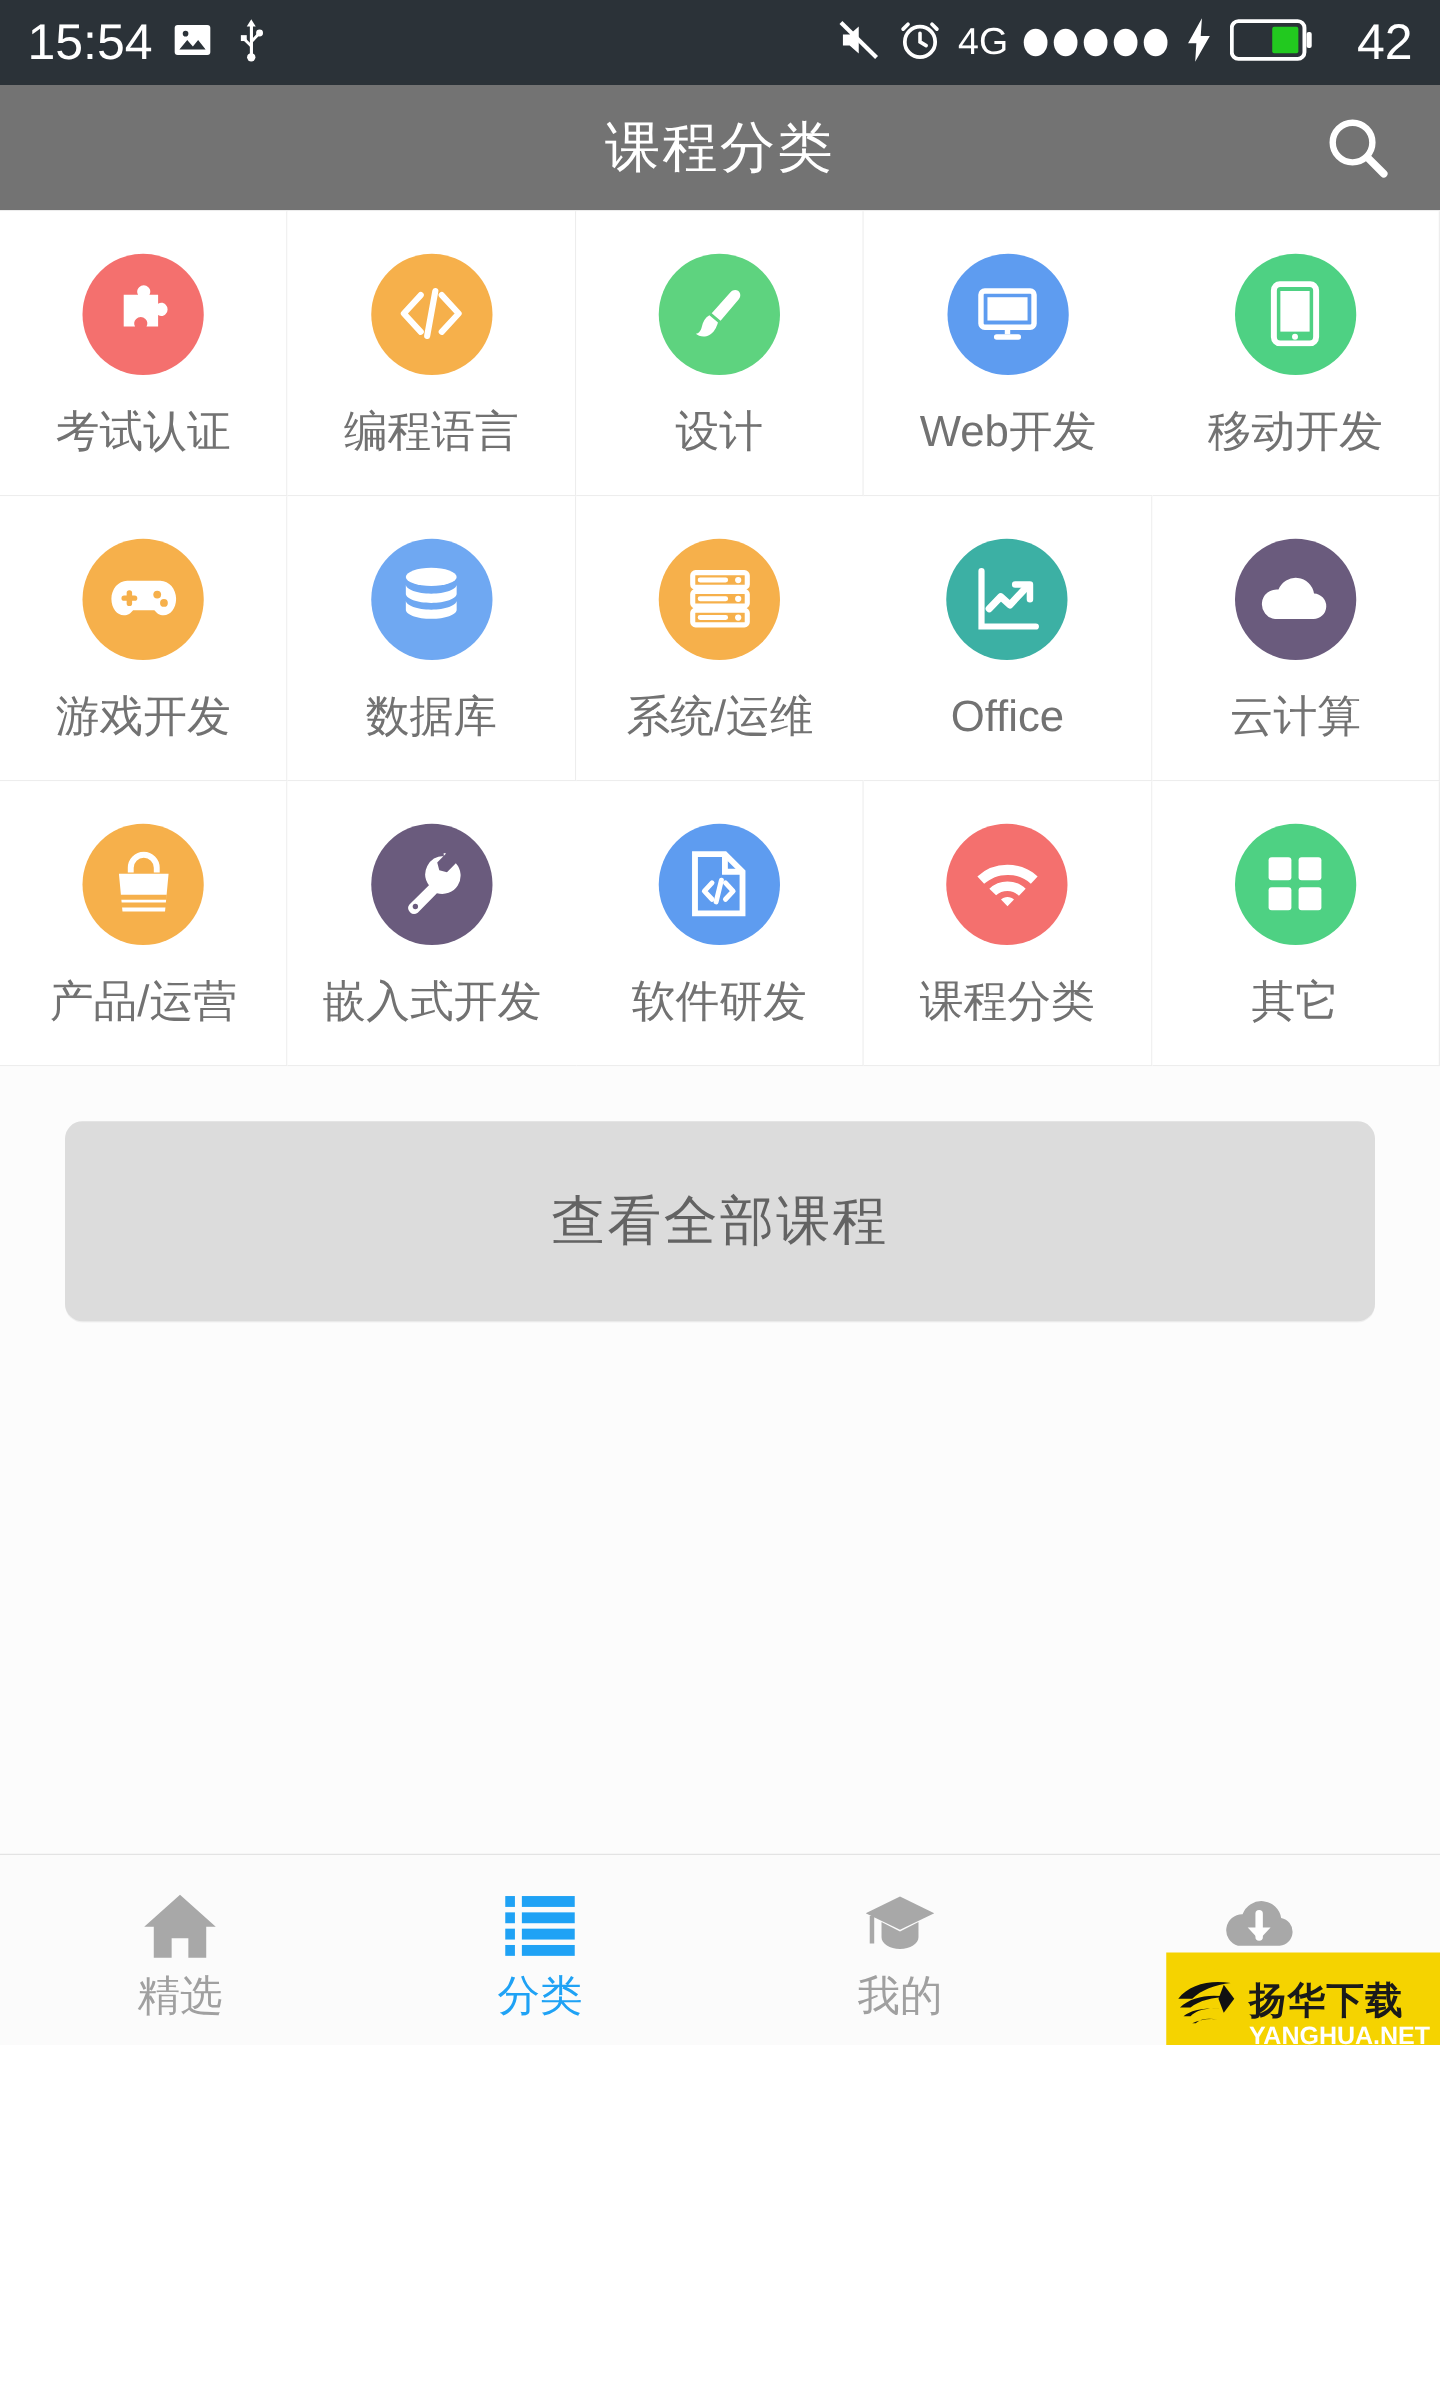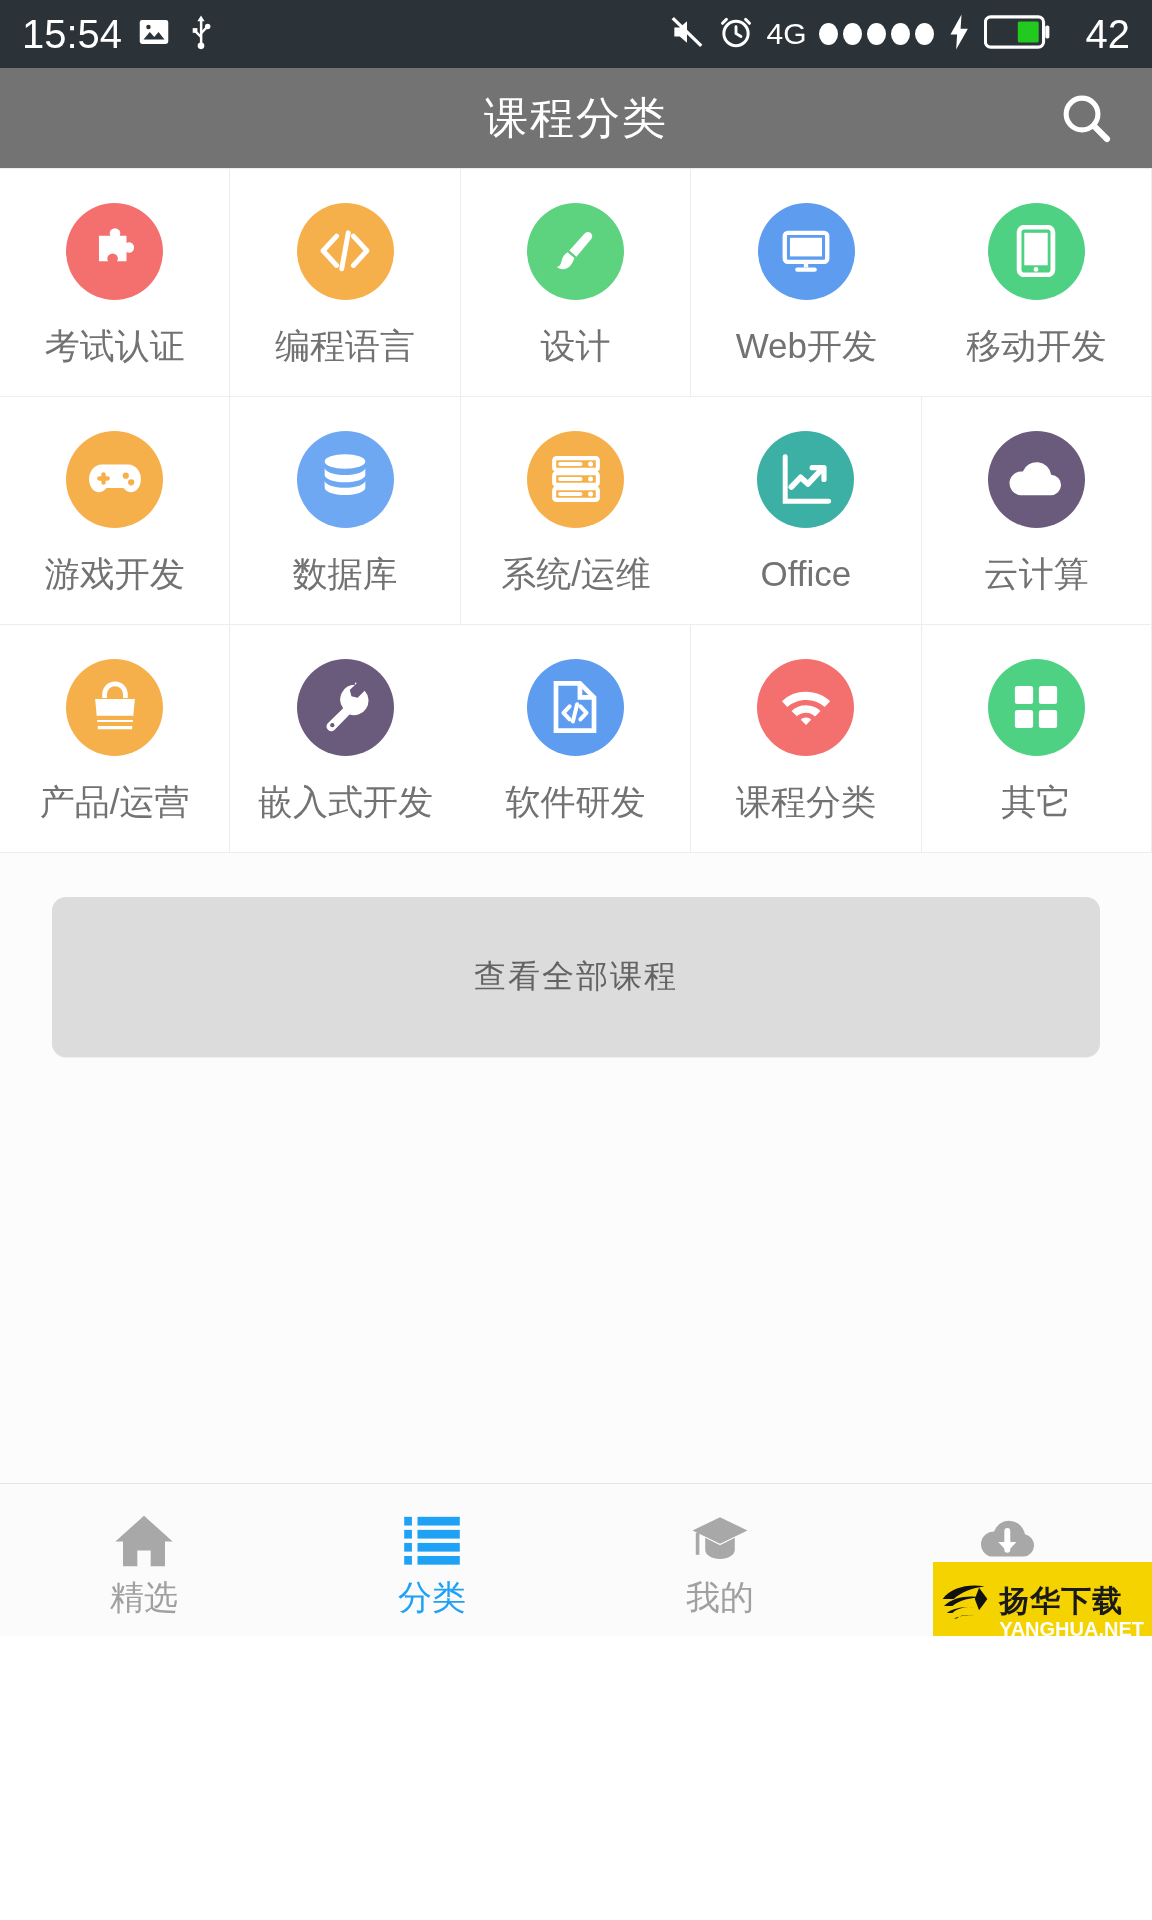--- a/index.html
+++ b/index.html
@@ -64,21 +64,21 @@
 
   
   .allwrap{
     flex:1 1 auto;background:#fcfcfc;display:block;padding:44px 52px 0 52px;box-sizing:border-box;
   }
   .all-btn{
     width:100%;height:160px;background:#dcdcdc;border-radius:14px;
     display:flex;align-items:center;justify-content:center;cursor:pointer;
     border:none;box-shadow:0 1px 0 rgba(0,0,0,.05);
   }
-  .all-btn span{font-size:32px;color:#636363;letter-spacing:2px;font-family:"Liberation Sans","DejaVu Sans",sans-serif;}
+  .all-btn span{font-size:43px;color:#636363;letter-spacing:2px;font-family:"Liberation Sans","DejaVu Sans",sans-serif;}
 
   
   .tabbar{
     flex:0 0 152px;height:152px;background:#fbfbfb;border-top:1px solid #e3e3e3;
     display:grid;grid-template-columns:repeat(4,1fr);align-items:center;position:relative;
   }
   .tab{
     display:flex;flex-direction:column;align-items:center;justify-content:center;gap:10px;cursor:pointer;height:100%;
   }
   .tab-icon{height:64px;display:flex;align-items:flex-end;justify-content:center;}

